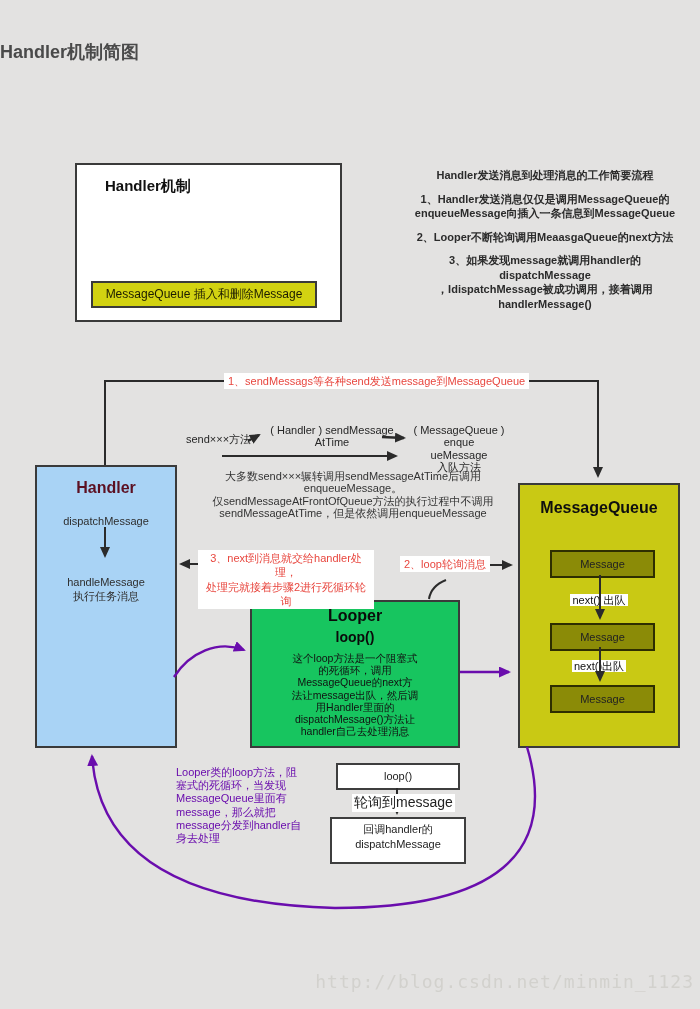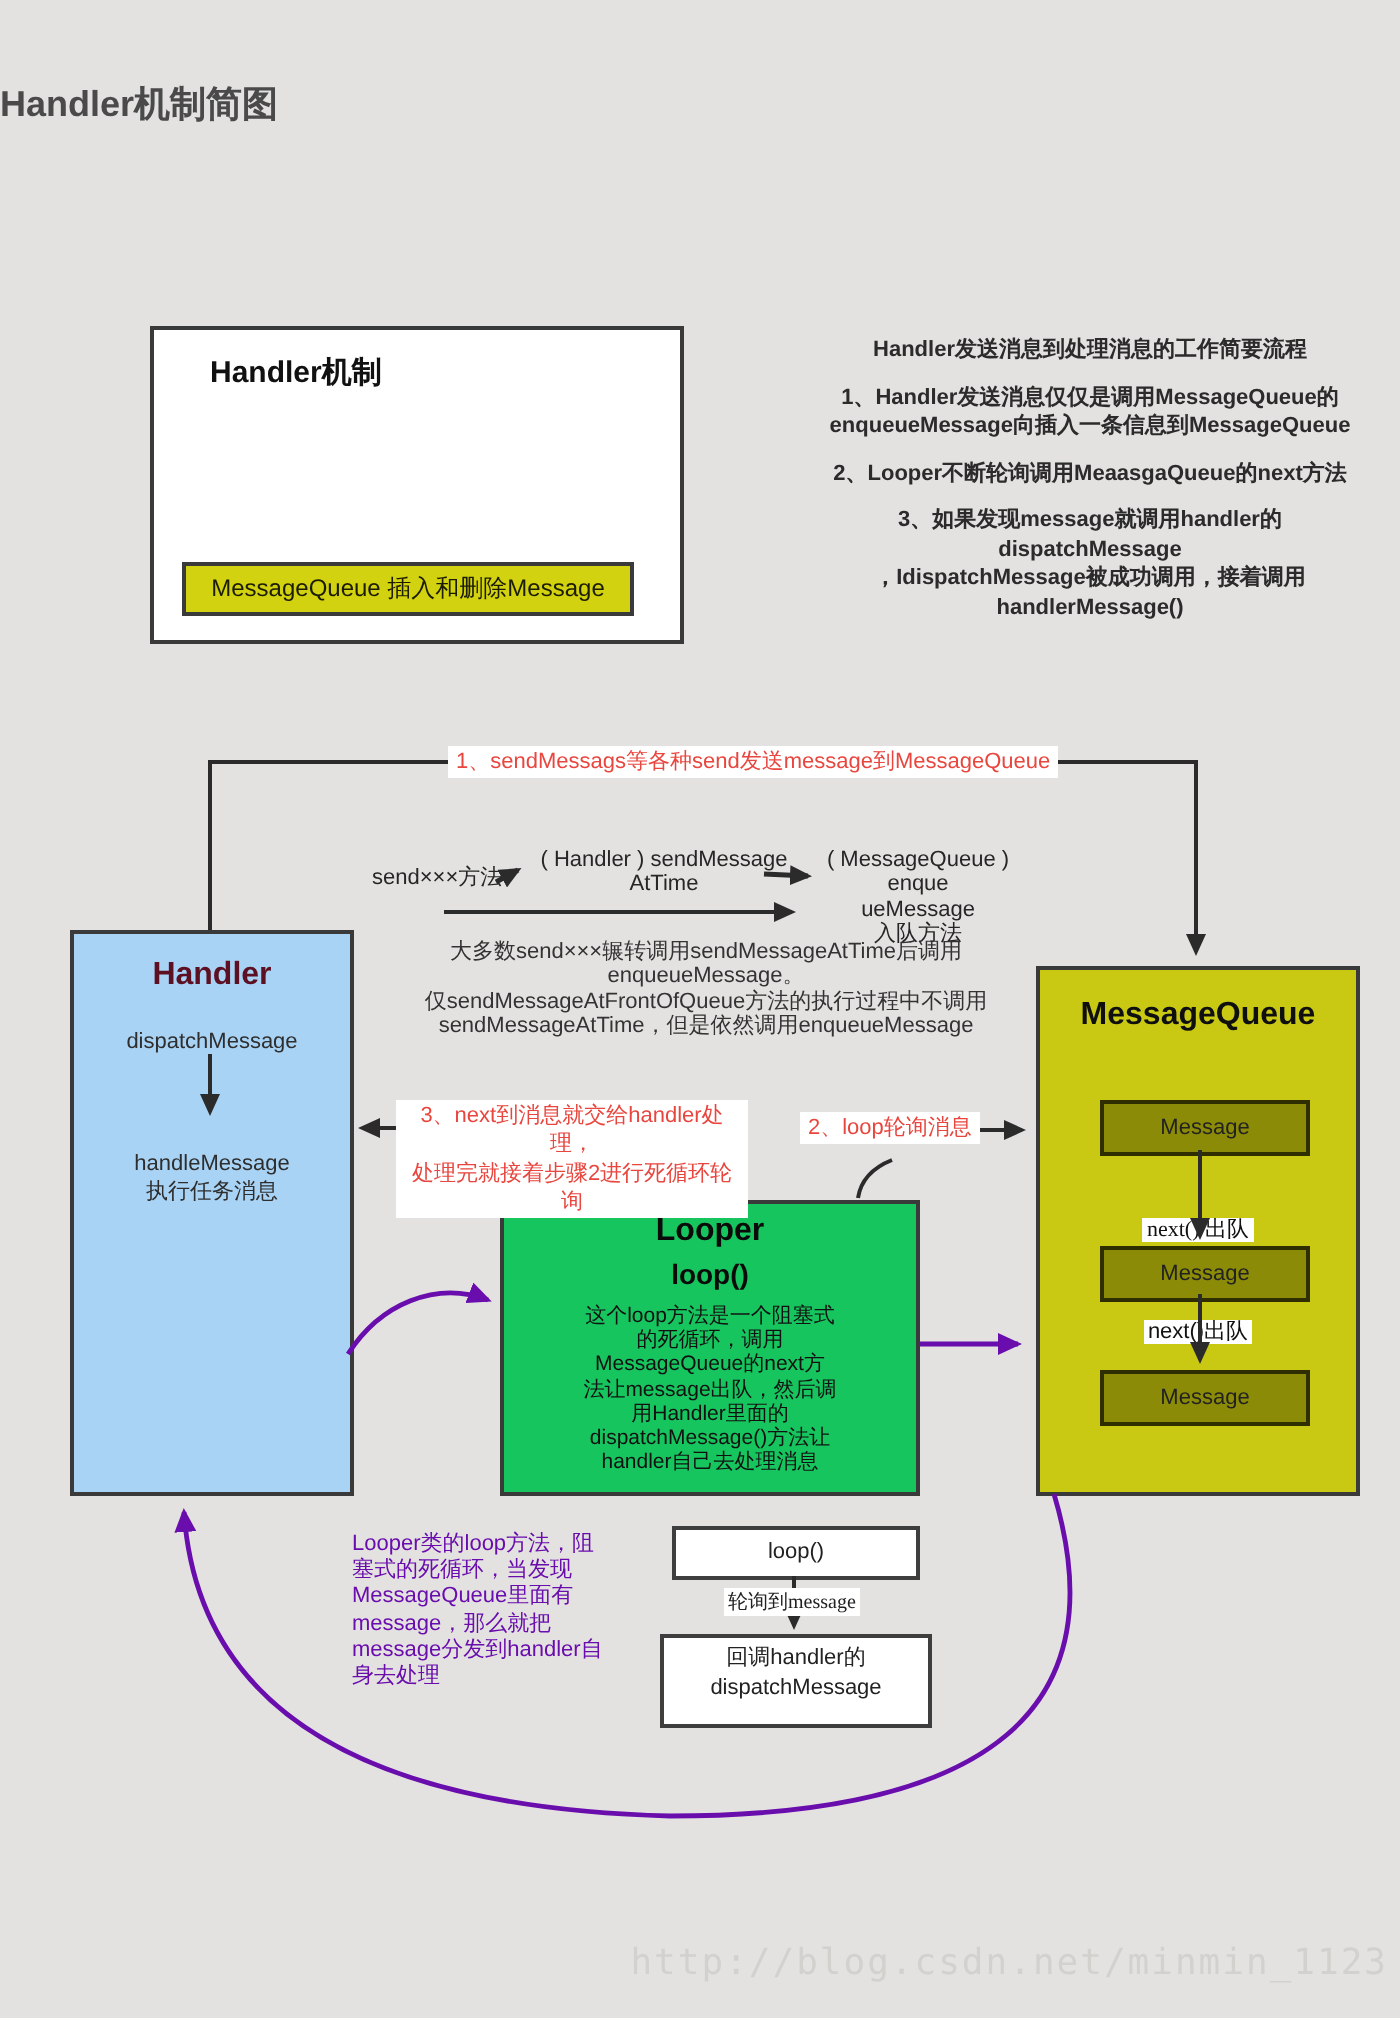--- a/index.html
+++ b/index.html
@@ -46,26 +46,26 @@
   .looper-box .btitle{position:absolute;left:0;top:5px;width:100%;text-align:center;font-size:16px;font-weight:bold;color:#0a0a0a;}
   .looper-box .bmethod{position:absolute;left:0;top:27px;width:100%;text-align:center;font-size:14px;font-weight:bold;color:#0a0a0a;}
   .looper-box .bdesc{position:absolute;left:5px;top:50px;width:196px;text-align:center;font-size:10.5px;color:#111;line-height:1.16;}
 
   .queue-box{left:518px;top:483px;width:158px;height:261px;background:var(--queue_fill);}
   .queue-box .btitle{position:absolute;left:0;top:14px;width:100%;text-align:center;font-size:16px;font-weight:bold;color:#0f0f0f;}
   .msg{position:absolute;left:30px;width:101px;height:24px;background:var(--message_fill);border:2px solid #2e2e00;text-align:center;font-size:11px;line-height:24px;color:#222;}
   .msg1{top:65px;} .msg2{top:138px;} .msg3{top:200px;}
   .dq{position:absolute;left:0;width:100%;text-align:center;z-index:4;}
   .dq span{background:#fff;color:#111;font-size:11px;padding:0 2px;}
-  .dq1{top:120px;font-family:Liberation Serif, serif;} .dq2{top:171px;}
+  .dq1{top:105px;} .dq2{top:171px;}
 
   
   .whitebox{background:#fff;border:2px solid #3e3e3e;text-align:center;font-size:11px;color:#222;z-index:2;}
   .loop-box{left:336px;top:763px;width:120px;height:23px;line-height:23px;}
-  .poll-label{left:362px;top:794px;background:#fff;font-size:10px;color:#222;padding:0 2px;z-index:4;font-family:Liberation Serif, serif;}
+  .poll-label{left:352px;top:794px;background:#fff;font-size:14px;color:#222;padding:0 2px;z-index:4;}
   .callback-box{left:330px;top:817px;width:132px;height:40px;line-height:1.35;padding-top:3px;}
   .purple-note{left:176px;top:766px;width:158px;text-align:left;font-size:11px;color:var(--accent_purple);line-height:1.2;z-index:2;}
 
   .watermark{right:6px;top:971px;font-family:"DejaVu Sans Mono","Liberation Mono",monospace;font-size:18px;letter-spacing:1px;color:#d2d1cd;z-index:2;}
 
   svg.arrows{position:absolute;left:0;top:0;z-index:3;pointer-events:none;}
 </style>
 </head>
 <body>
 

